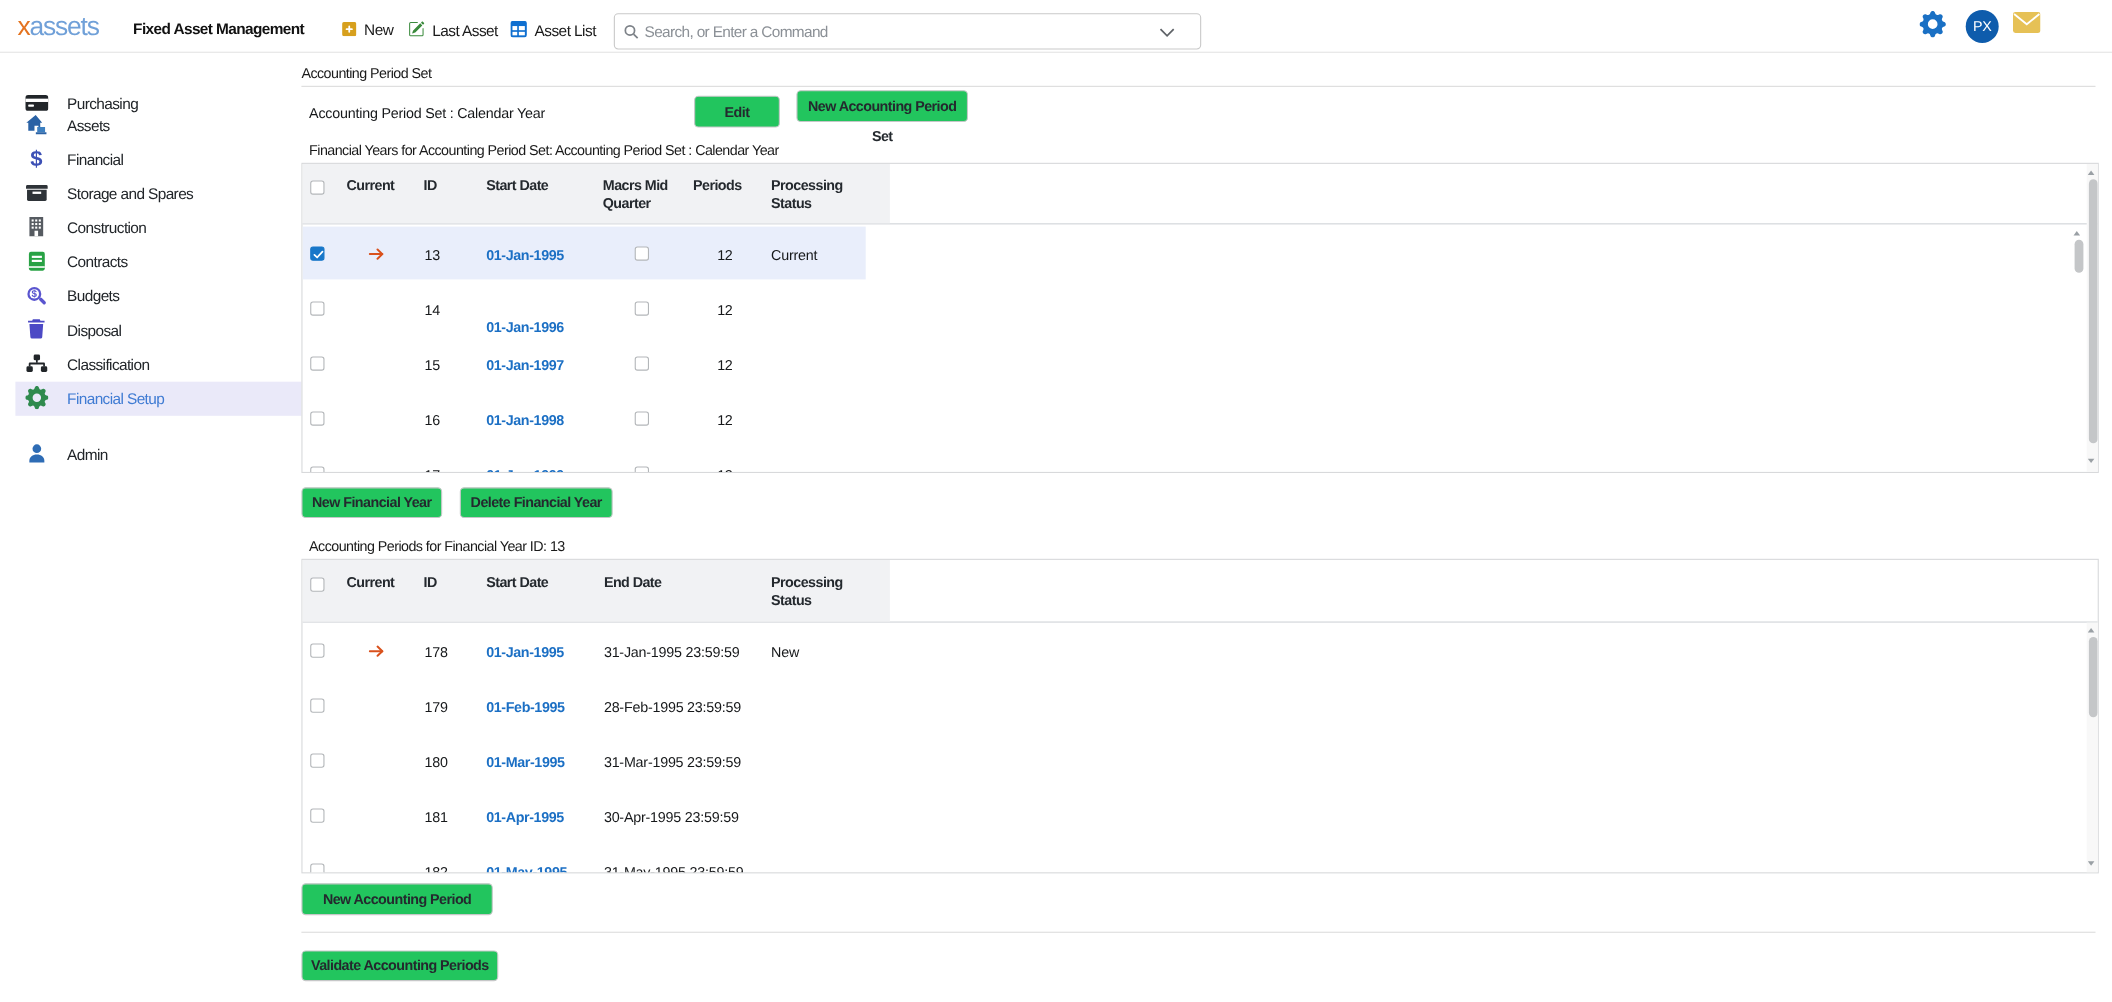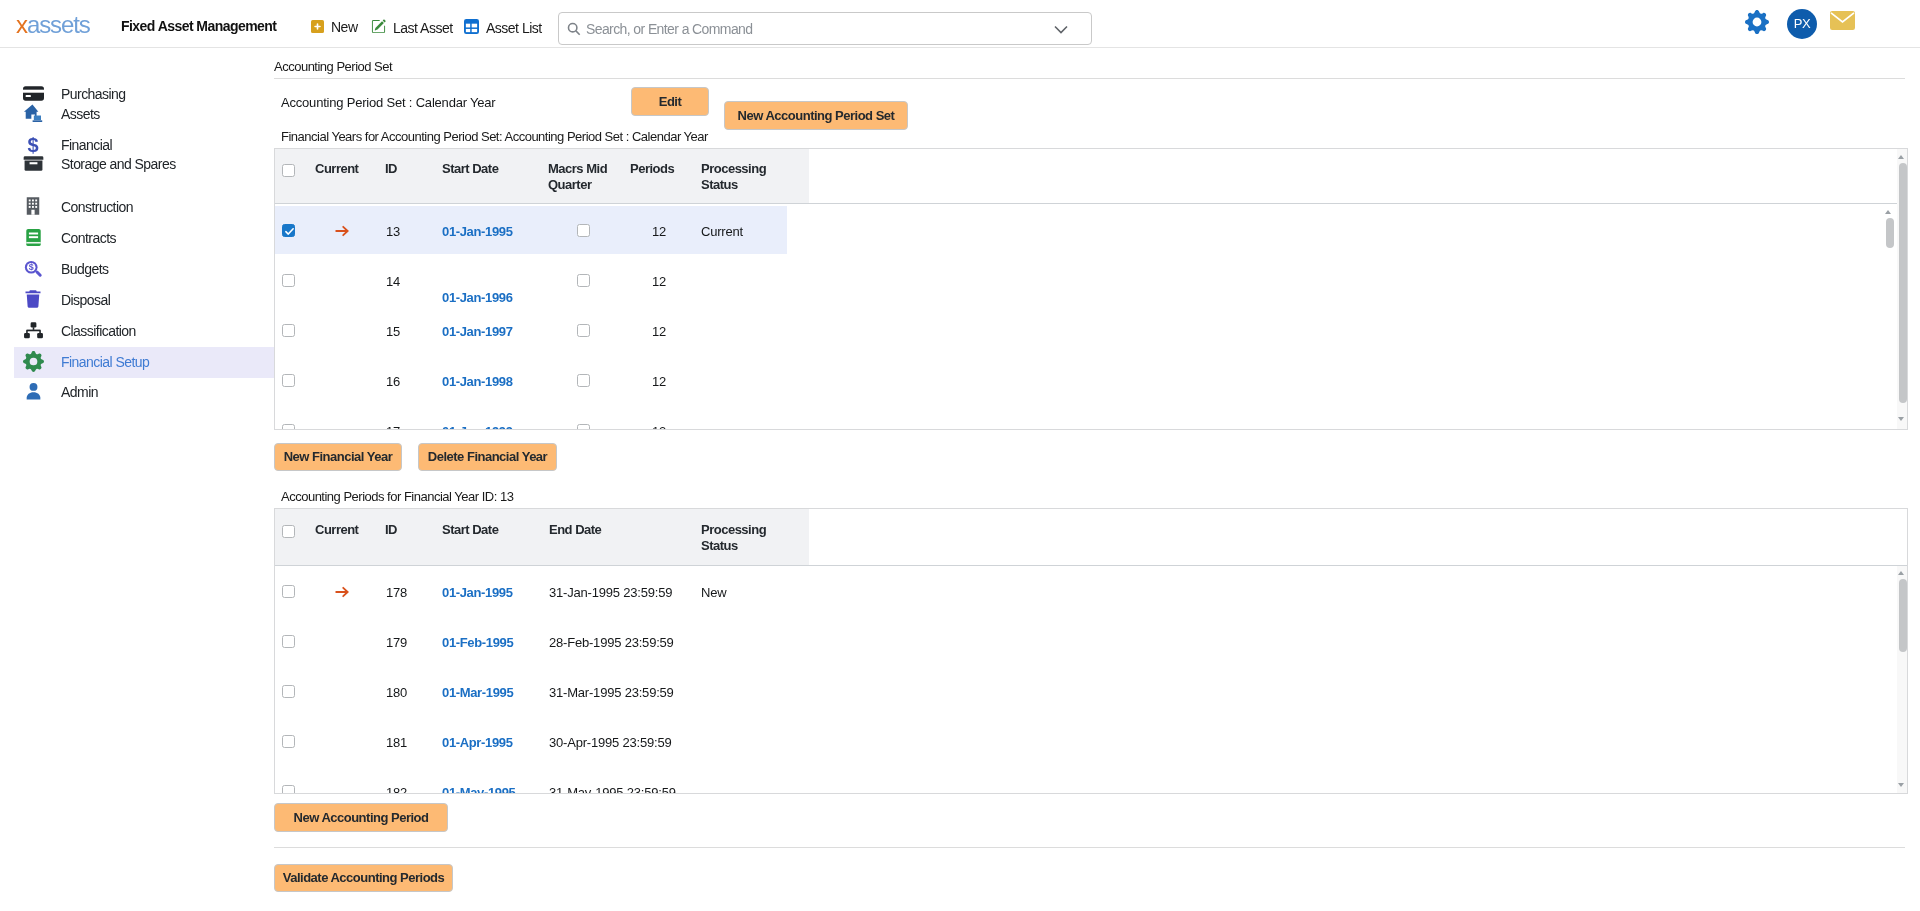--- a/index.html
+++ b/index.html
@@ -12,21 +12,21 @@
 .tbitem svg{vertical-align:-1px;margin-right:7px;}
 .search{position:absolute;left:558px;top:12px;width:534px;height:33px;border:1px solid #c9c9c9;border-radius:4px;background:#fff;}
 .search .ph{position:absolute;left:27px;top:8px;font-size:14px;color:#8b9096;letter-spacing:-0.6px;}
 .sideitem{position:absolute;left:0;width:268px;height:31px;}
 .sideitem .ic{position:absolute;left:22px;top:4px;width:22px;height:22px;text-align:center;}
 .sideitem .lb{position:absolute;left:61px;top:7px;font-size:14px;color:#212529;letter-spacing:-0.55px;}
 .sideitem.active{background:#eae9f9;left:14px;width:304px;}
 .sideitem.active .ic{left:8px;}
 .sideitem.active .lb{left:47px;color:#3f7bd3;}
 .hline{position:absolute;height:1px;background:#dcdcdc;}
-.btn{position:absolute;border:1px solid #c6c7c8;border-radius:4px;background:#fdba74;font-size:13px;font-weight:bold;color:#24292e;letter-spacing:-0.5px;text-align:center;}
+.btn{position:absolute;border:1px solid #c6c7c8;border-radius:4px;background:#22c55e;font-size:13px;font-weight:bold;color:#24292e;letter-spacing:-0.5px;text-align:center;}
 .sechead{position:absolute;font-size:13px;font-weight:normal;color:#1a1a1a;letter-spacing:-0.5px;}
 .grid{position:absolute;left:274px;width:1634px;border:1px solid #d8d9db;background:#fff;overflow:hidden;}
 .ghead{position:absolute;left:0;top:0;height:100%;background:#f1f2f4;}
 .gheadrow{position:absolute;left:0;top:0;width:100%;border-bottom:1px solid #cfd3d7;}
 .ghlabel{position:absolute;font-size:13px;font-weight:bold;color:#24292e;letter-spacing:-0.5px;line-height:16px;}
 .cell{position:absolute;font-size:13px;color:#16181a;letter-spacing:-0.2px;}
 .datelink{position:absolute;font-size:13px;font-weight:bold;color:#1b6fc4;letter-spacing:-0.35px;}
 .cb{position:absolute;width:13px;height:13px;border:1px solid #b3b6b9;border-radius:2.5px;background:#fff;}
 .cb.checked{background:#1877c9;border-color:#1877c9;}
 .rowhl{position:absolute;background:#e9eefb;}
@@ -85,21 +85,21 @@
         <path fill="#2a62a5" d="M7.6 1.1 1.4 6.3h1.3v5.2h4.1V8.3h2.6v3.2h1.2V6.3h1.3L7.6 1.1z"></path>
         <path fill="#3d7fc0" d="M8.6 9.1h5.2v3.4H8.6z"></path>
         <path fill="#2a62a5" d="M7.7 12.6h7v1.2h-7z"></path>
       </svg></span>
     <span class="lb">Assets</span>
   </div>
 <div class="sideitem" style="top:130px;">
     <span class="ic"><span style="font-size:20px;font-weight:bold;color:#3c50b5;line-height:22px;">$</span></span>
     <span class="lb">Financial</span>
   </div>
-<div class="sideitem" style="top:149px;">
+<div class="sideitem" style="top:161px;">
     <span class="ic"><svg width="21" height="21" viewBox="0 0 16 16">
         <path fill="#2e3338" d="M1.5 2.5h13a1 1 0 0 1 1 1v1.6h-15V3.5a1 1 0 0 1 1-1z"></path>
         <path fill="#2e3338" d="M1.2 5.8h13.6v6.7a1 1 0 0 1-1 1H2.2a1 1 0 0 1-1-1V5.8z"></path>
         <rect x="5" y="7" width="6" height="1.6" fill="#fff"></rect>
       </svg></span>
     <span class="lb">Storage and Spares</span>
   </div>
 <div class="sideitem" style="top:192px;">
     <span class="ic"><svg width="20" height="20" viewBox="0 0 16 16">
         <path fill="#565b61" d="M3 1h10v14H3z"></path>
@@ -153,32 +153,32 @@
         <rect x="10.8" y="9.9" width="4.4" height="4" rx="1"></rect>
       </svg></span>
     <span class="lb">Classification</span>
   </div>
 <div class="sideitem active" style="top:347px;">
     <span class="ic"><svg width="21" height="21" viewBox="0 0 16 16" fill="#2f8a4e">
         <path d="M9.405 1.05c-.413-1.4-2.397-1.4-2.81 0l-.1.34a1.464 1.464 0 0 1-2.105.872l-.31-.17c-1.283-.698-2.686.705-1.987 1.987l.169.311c.446.82.023 1.841-.872 2.105l-.34.1c-1.4.413-1.4 2.397 0 2.81l.34.1a1.464 1.464 0 0 1 .872 2.105l-.17.31c-.698 1.283.705 2.686 1.987 1.987l.311-.169a1.464 1.464 0 0 1 2.105.872l.1.34c.413 1.4 2.397 1.4 2.81 0l.1-.34a1.464 1.464 0 0 1 2.105-.872l.31.17c1.283.698 2.686-.705 1.987-1.987l-.169-.311a1.464 1.464 0 0 1 .872-2.105l.34-.1c1.4-.413 1.4-2.397 0-2.81l-.34-.1a1.464 1.464 0 0 1-.872-2.105l.17-.31c.698-1.283-.705-2.686-1.987-1.987l-.311.169a1.464 1.464 0 0 1-2.105-.872l-.1-.34zM8 10.93a2.929 2.929 0 1 1 0-5.86 2.929 2.929 0 0 1 0 5.858z"></path>
       </svg></span>
     <span class="lb">Financial Setup</span>
   </div>
-<div class="sideitem" style="top:377px;">
+<div class="sideitem" style="top:398px;">
     <span class="ic"><svg width="21" height="21" viewBox="0 0 16 16" fill="#2e6cb5">
         <circle cx="8" cy="4.5" r="3"></circle>
         <path d="M8 8.5c-3 0-5.2 1.8-5.2 4.3v1.2h10.4v-1.2c0-2.5-2.2-4.3-5.2-4.3z"></path>
       </svg></span>
     <span class="lb">Admin</span>
   </div>
 <div class="sechead" style="left:274px;top:59px;">Accounting Period Set</div>
 <div class="hline" style="left:274px;top:78px;width:1631px;"></div>
 <div class="abs" style="left:281px;top:95px;font-size:13px;color:#16181a;letter-spacing:-0.2px;">Accounting Period Set : Calendar Year</div>
 <div class="btn" style="left:631px;top:87px;width:78px;height:29px;line-height:27px;">Edit</div>
-<div class="btn" style="left:724px;top:101px;width:184px;height:29px;line-height:27px;">New Accounting Period Set</div>
+<div class="btn" style="left:724px;top:82px;width:156px;height:29px;line-height:27px;">New Accounting Period Set</div>
 <div class="sechead" style="left:281px;top:129px;">Financial Years for Accounting Period Set: Accounting Period Set : Calendar Year</div>
 <div class="grid" style="top:148px;height:282px;">
 <div class="gheadrow" style="height:55px;">
       <div class="ghead" style="width:534px;"></div>
     </div>
 <div class="cb" style="left:7px;top:15px;"></div>
 <div class="ghlabel" style="left:40px;top:12px;">Current</div>
 <div class="ghlabel" style="left:110px;top:12px;">ID</div>
 <div class="ghlabel" style="left:167px;top:12px;">Start Date</div>
 <div class="ghlabel" style="left:273px;top:12px;width:70px;">Macrs Mid Quarter</div>

